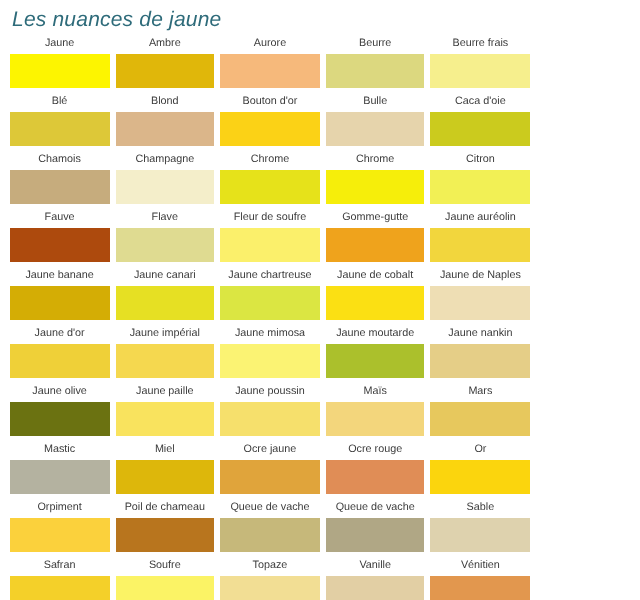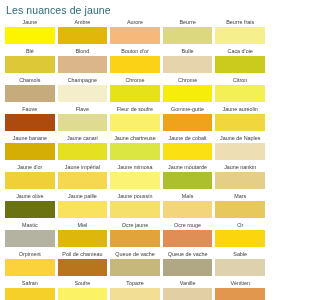--- a/index.html
+++ b/index.html
@@ -13,20 +13,21 @@
     font-family: "Liberation Sans", sans-serif;
     overflow: hidden;
   }
   #page-title {
     font-size: 10.5px;
     color: #2e6b7a;
     font-weight: normal;
     margin: 0;
     padding: 4px 0 0 6px;
     letter-spacing: 0.1px;
+    font-style: italic;
   }
   #palette-grid {
     display: grid;
     grid-template-columns: repeat(5, 1fr);
     column-gap: 3px;
     row-gap: 0px;
     padding: 2px 5px 0 5px;
     box-sizing: border-box;
     width: 270px;
   }

